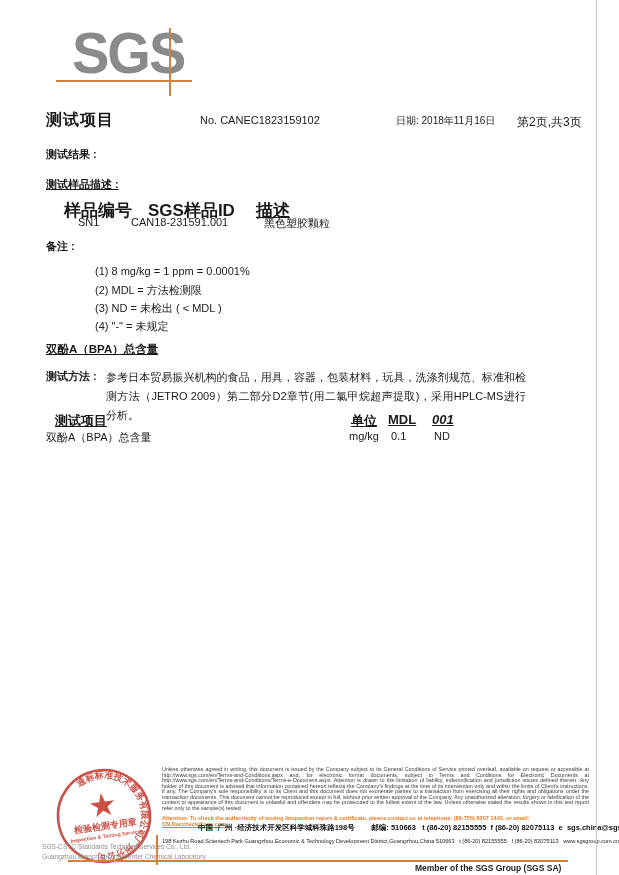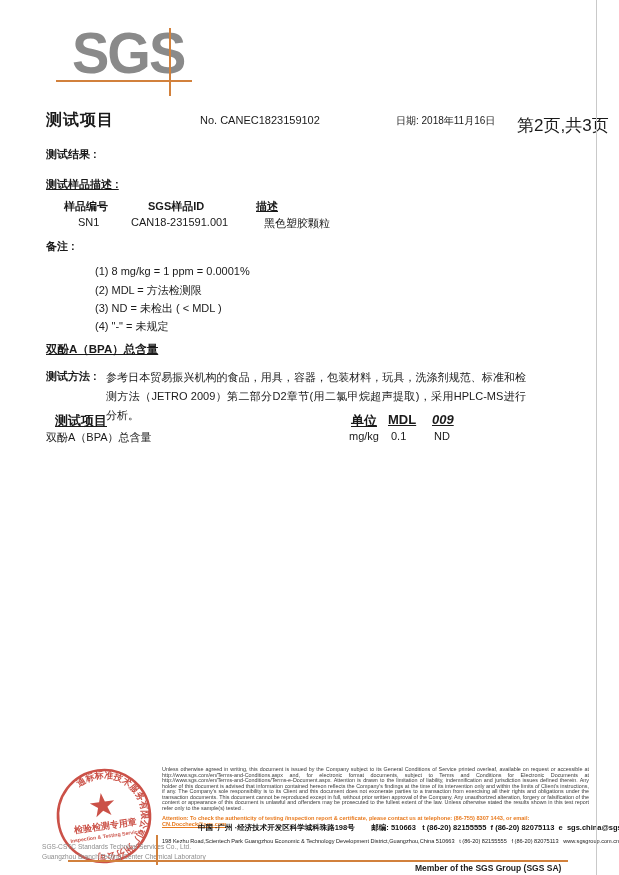--- a/index.html
+++ b/index.html
@@ -6,26 +6,26 @@
   body{width:619px;height:875px;background:#ffffff;font-family:"Liberation Sans",sans-serif;color:#1a1a1a;position:relative;overflow:hidden;}
   .abs{position:absolute;}
   
   .sgs-logo{left:72px;top:26px;font-size:56px;font-weight:bold;color:#8a8a8a;letter-spacing:-2px;line-height:56px;transform:scaleY(1.02);}
   .logo-vline{left:169px;top:28px;width:2px;height:68px;background:#d2813c;}
   .logo-hline{left:56px;top:80px;width:136px;height:2px;background:#d2813c;}
   
   .page-title{left:46px;top:110px;font-size:16px;font-weight:bold;letter-spacing:1px;}
   .report-no{left:200px;top:114px;font-size:11px;}
   .report-date{left:396px;top:114px;font-size:10px;text-align:right;}
-  .page-ind{left:517px;top:114px;font-size:17px;}
+  .page-ind{left:517px;top:114px;font-size:12px;}
   .label{font-size:11px;font-weight:bold;}
   .results-label{left:46px;top:147px;}
   .sample-heading{left:46px;top:177px;text-decoration:underline;}
   
-  .th{font-size:11px;font-weight:bold;}
+  .th{font-size:17px;font-weight:bold;}
   .td{font-size:11px;}
   .h-sn{left:64px;top:199px;}   .h-id{left:148px;top:199px;}   .h-desc{left:256px;top:199px;text-decoration:underline;}
   .v-sn{left:78px;top:216px;}   .v-id{left:131px;top:216px;}   .v-desc{left:256px;top:216px;margin-left:8px;}
   .remarks-label{left:46px;top:239px;}
   .remark{font-size:11px;left:95px;}
   .r1{top:265px;} .r2{top:283px;} .r3{top:301px;} .r4{top:319px;}
   .bpa-heading{left:46px;top:342px;font-size:11.5px;font-weight:bold;text-decoration:underline;}
   .method-label{left:46px;top:369px;}
   .method-text{left:106px;top:368px;width:420px;font-size:11px;line-height:19px;text-align:justify;}
   
@@ -80,21 +80,21 @@
 <div class="abs remark r3">(3) ND = 未检出 ( &lt; MDL )</div>
 <div class="abs remark r4">(4) "-" = 未规定</div>
 
 <div class="abs bpa-heading">双酚A（BPA）总含量</div>
 <div class="abs label method-label">测试方法 :</div>
 <div class="abs method-text">参考日本贸易振兴机构的食品，用具，容器，包装材料，玩具，洗涤剂规范、标准和检测方法（JETRO 2009）第二部分D2章节(用二氯甲烷超声提取)，采用HPLC-MS进行分析。</div>
 
 <div class="abs rt-h rt-item-h">测试项目</div>
 <div class="abs rt-h rt-unit-h">单位</div>
 <div class="abs rt-h rt-mdl-h">MDL</div>
-<div class="abs rt-h rt-001-h">009</div>
+<div class="abs rt-h rt-001-h">001</div>
 <div class="abs rt-item">双酚A（BPA）总含量</div>
 <div class="abs rt-unit">mg/kg</div>
 <div class="abs rt-mdl">0.1</div>
 <div class="abs rt-res">ND</div>
 
 <div class="abs disclaimer">Unless otherwise agreed in writing, this document is issued by the Company subject to its General Conditions of Service printed overleaf, available on request or accessible at http://www.sgs.com/en/Terms-and-Conditions.aspx and, for electronic format documents, subject to Terms and Conditions for Electronic Documents at http://www.sgs.com/en/Terms-and-Conditions/Terms-e-Document.aspx. Attention is drawn to the limitation of liability, indemnification and jurisdiction issues defined therein. Any holder of this document is advised that information contained hereon reflects the Company's findings at the time of its intervention only and within the limits of Client's instructions, if any. The Company's sole responsibility is to its Client and this document does not exonerate parties to a transaction from exercising all their rights and obligations under the transaction documents. This document cannot be reproduced except in full, without prior written approval of the Company. Any unauthorized alteration, forgery or falsification of the content or appearance of this document is unlawful and offenders may be prosecuted to the fullest extent of the law. Unless otherwise stated the results shown in this test report refer only to the sample(s) tested .</div>
 <div class="abs attention"><span>Attention: To check the authenticity of testing /inspection report &amp; certificate, please contact us at telephone: (86-755) 8307 1443, or email: </span><a href="#">CN.Doccheck@sgs.com</a></div>
 
 <svg class="abs stamp-wrap" viewBox="0 0 100 100">
   <circle cx="50" cy="50" r="46" fill="none" stroke="#c43a2f" stroke-width="2.6"></circle>

